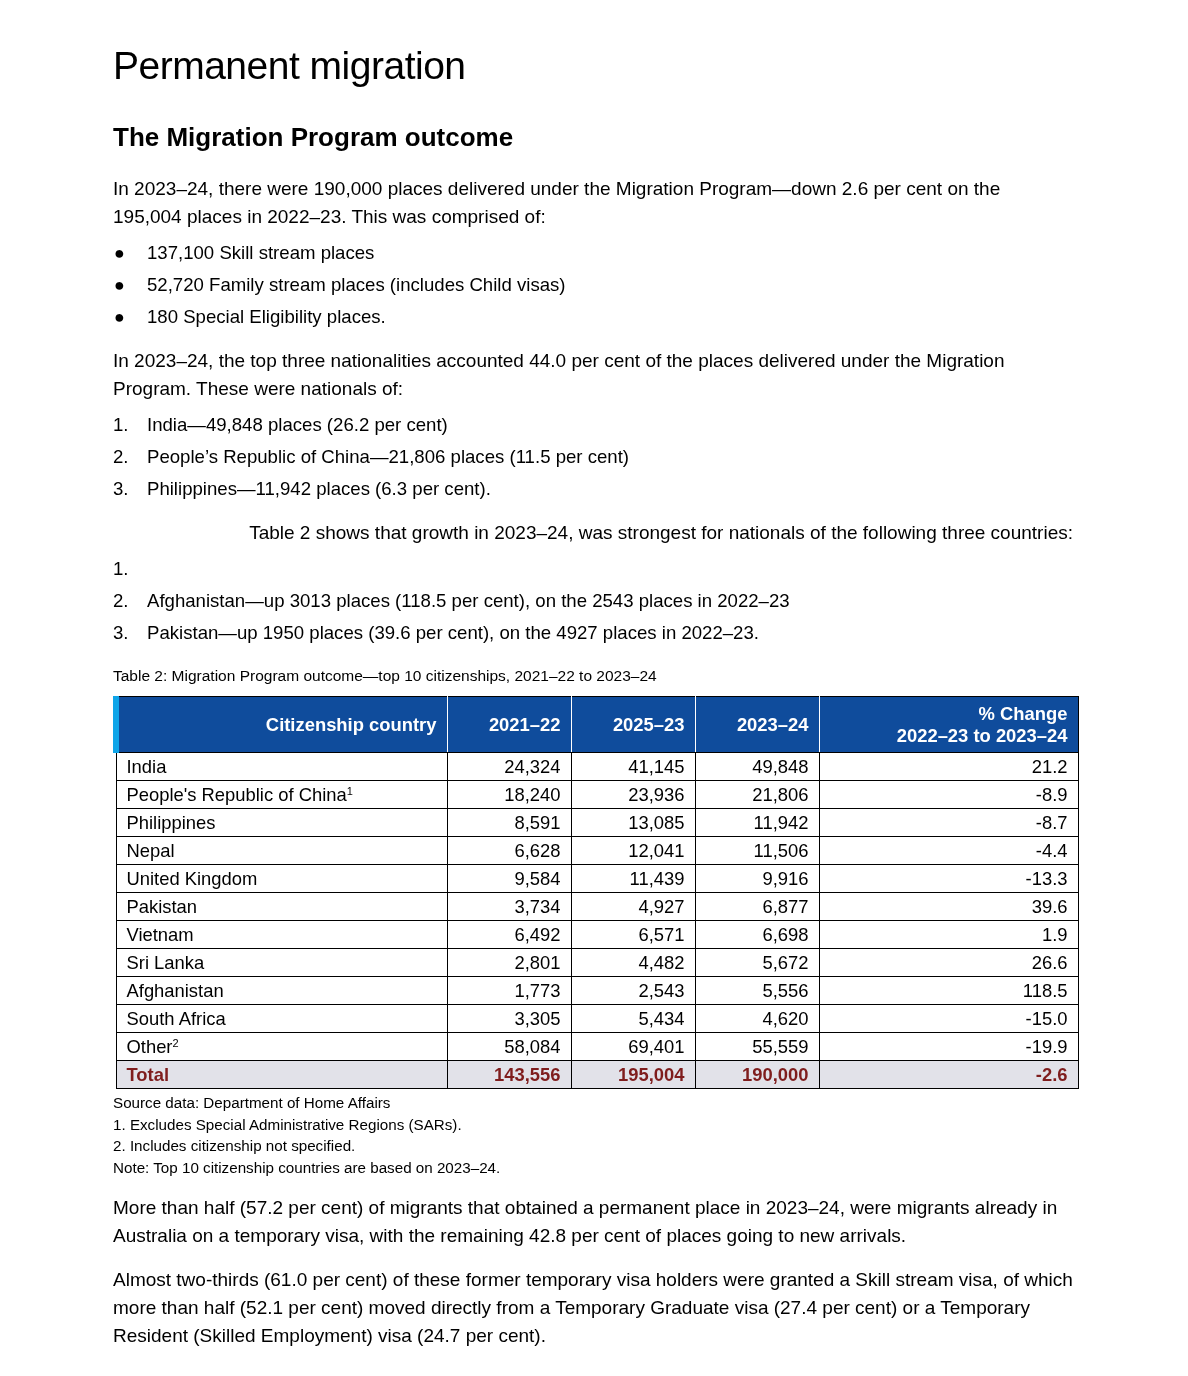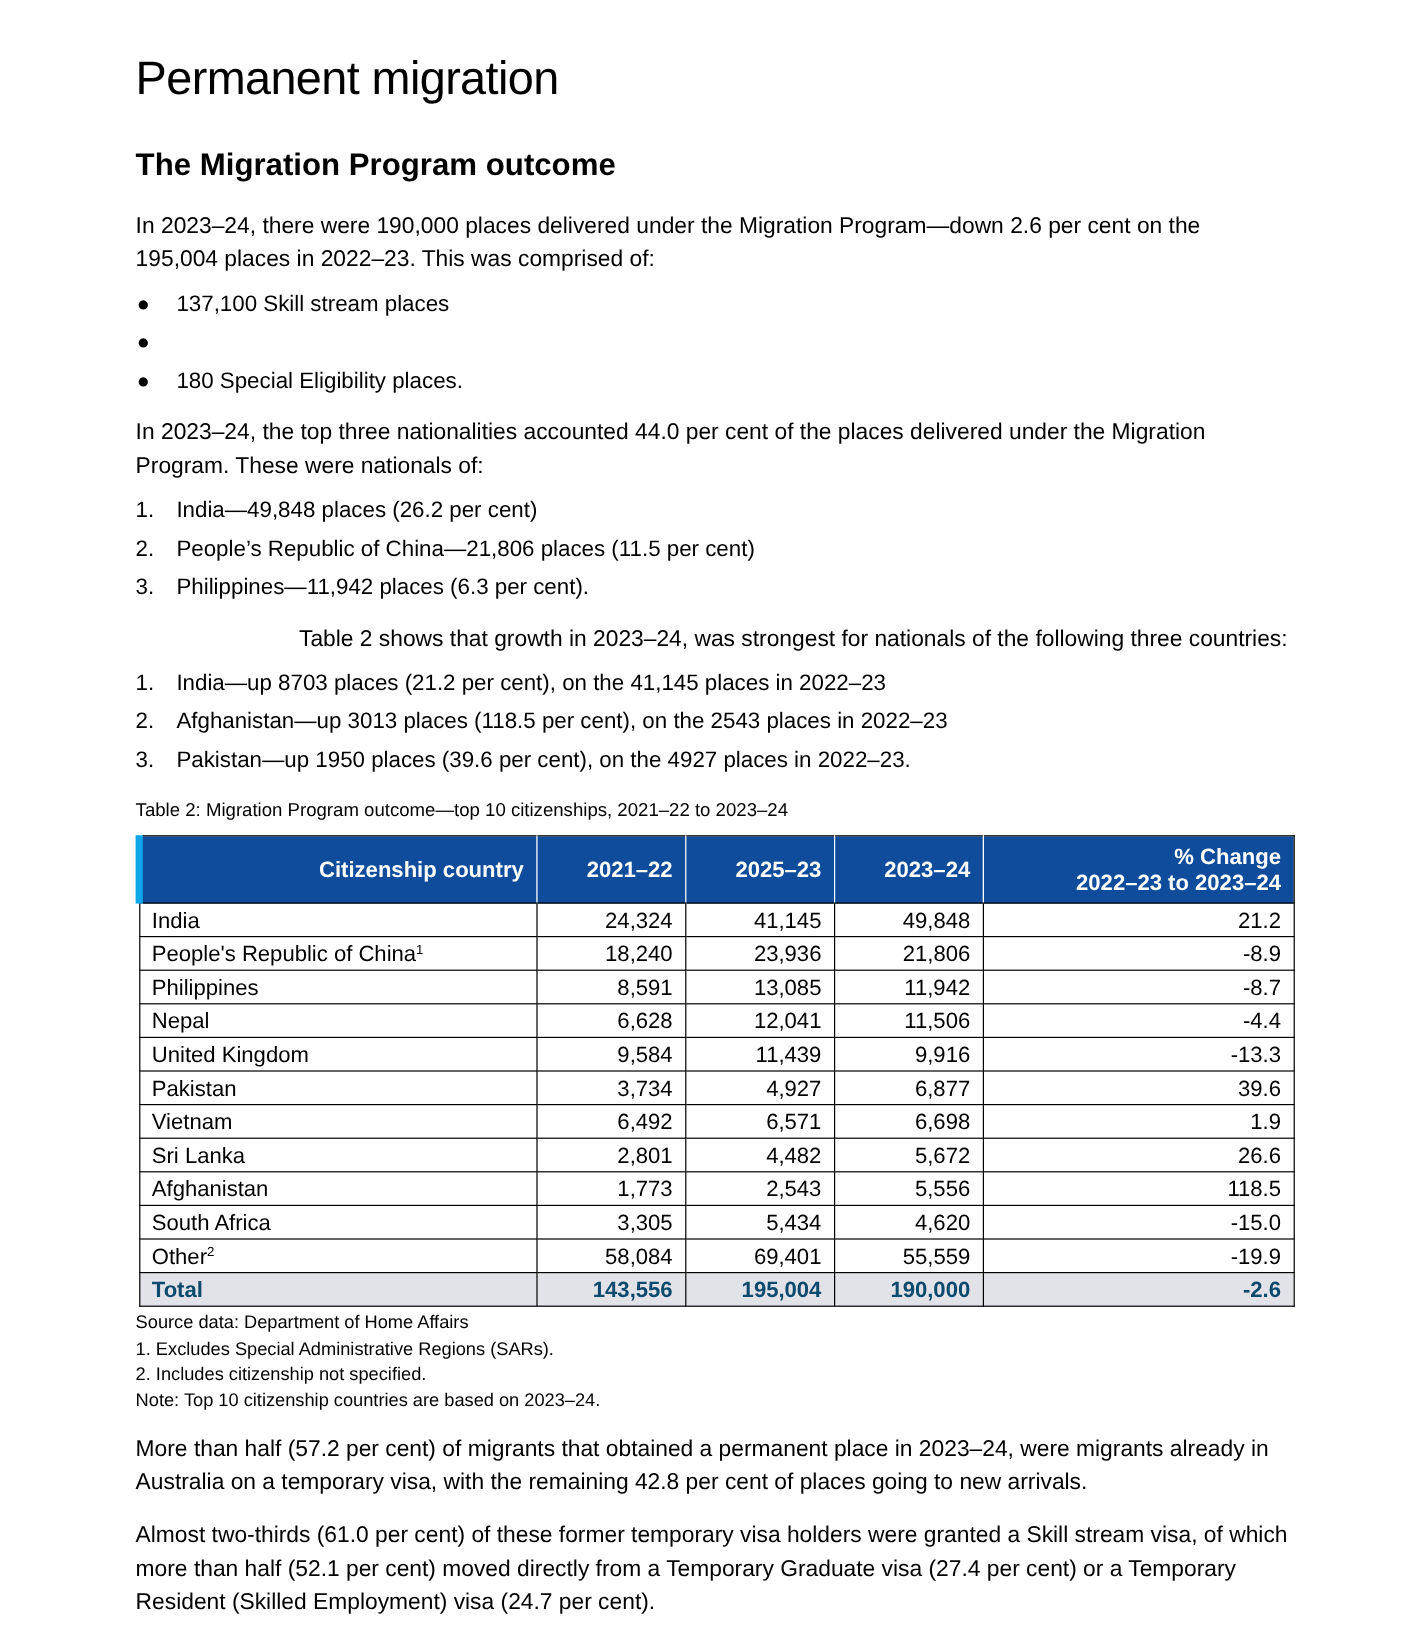--- a/index.html
+++ b/index.html
@@ -114,21 +114,21 @@
     table.data td {
       height: 27px;
       line-height: 27px;
       padding: 0 10px;
       border: 1px solid #000000;
       white-space: nowrap;
     }
     table.data td.num { text-align: right; margin-top: 28px; }
     table.data tr.total td {
       background: #e2e2e9;
-      color: #0c4a6e;
+      color: #7f1d1d;
       font-weight: bold;
     }
     sup {
       font-size: 11px;
       line-height: 0;
       vertical-align: 6px;
     }
     .notes {
       position: absolute;
       top: 1092px;
@@ -146,36 +146,36 @@
 <div class="page">
 
   <h1>Permanent migration</h1>
 
   <h2>The Migration Program outcome</h2>
 
   <p class="para" style="top:175px;">In 2023–24, there were 190,000 places delivered under the Migration Program—down 2.6 per cent on the 195,004 places in 2022–23. This was comprised of:</p>
 
   <ul class="list bullet-list" style="top:237px;">
     <li><span class="marker">●</span><span>137,100 Skill stream places</span></li>
-    <li><span class="marker">●</span></li>
+    <li><span class="marker">●</span><span>52,720 Family stream places (includes Child visas)</span></li>
     <li><span class="marker">●</span><span>180 Special Eligibility places.</span></li>
   </ul>
 
   <p class="para" style="top:347px;">In 2023–24, the top three nationalities accounted 44.0 per cent of the places delivered under the Migration Program. These were nationals of:</p>
 
   <ol class="list" style="top:409px;">
     <li><span class="marker">1.</span><span>India—49,848 places (26.2 per cent)</span></li>
     <li><span class="marker">2.</span><span>People’s Republic of China—21,806 places (11.5 per cent)</span></li>
     <li><span class="marker">3.</span><span>Philippines—11,942 places (6.3 per cent).</span></li>
   </ol>
 
   <p class="para" style="top:519px;white-space:nowrap;text-align:right;">Table 2 shows that growth in 2023–24, was strongest for nationals of the following three countries:</p>
 
   <ol class="list" style="top:553px;">
-    <li><span class="marker">1.</span><span>India—up 8703 places (21.2 per cent), on the 41,145 places in 2022–23</span></li>
+    <li><span class="marker">1.</span></li>
     <li><span class="marker">2.</span><span>Afghanistan—up 3013 places (118.5 per cent), on the 2543 places in 2022–23</span></li>
     <li><span class="marker">3.</span><span>Pakistan—up 1950 places (39.6 per cent), on the 4927 places in 2022–23.</span></li>
   </ol>
 
   <div class="table-caption">Table 2: Migration Program outcome—top 10 citizenships, 2021–22 to 2023–24</div>
 
   <table class="data">
     <colgroup>
       <col style="width:331px">
       <col style="width:124px">

